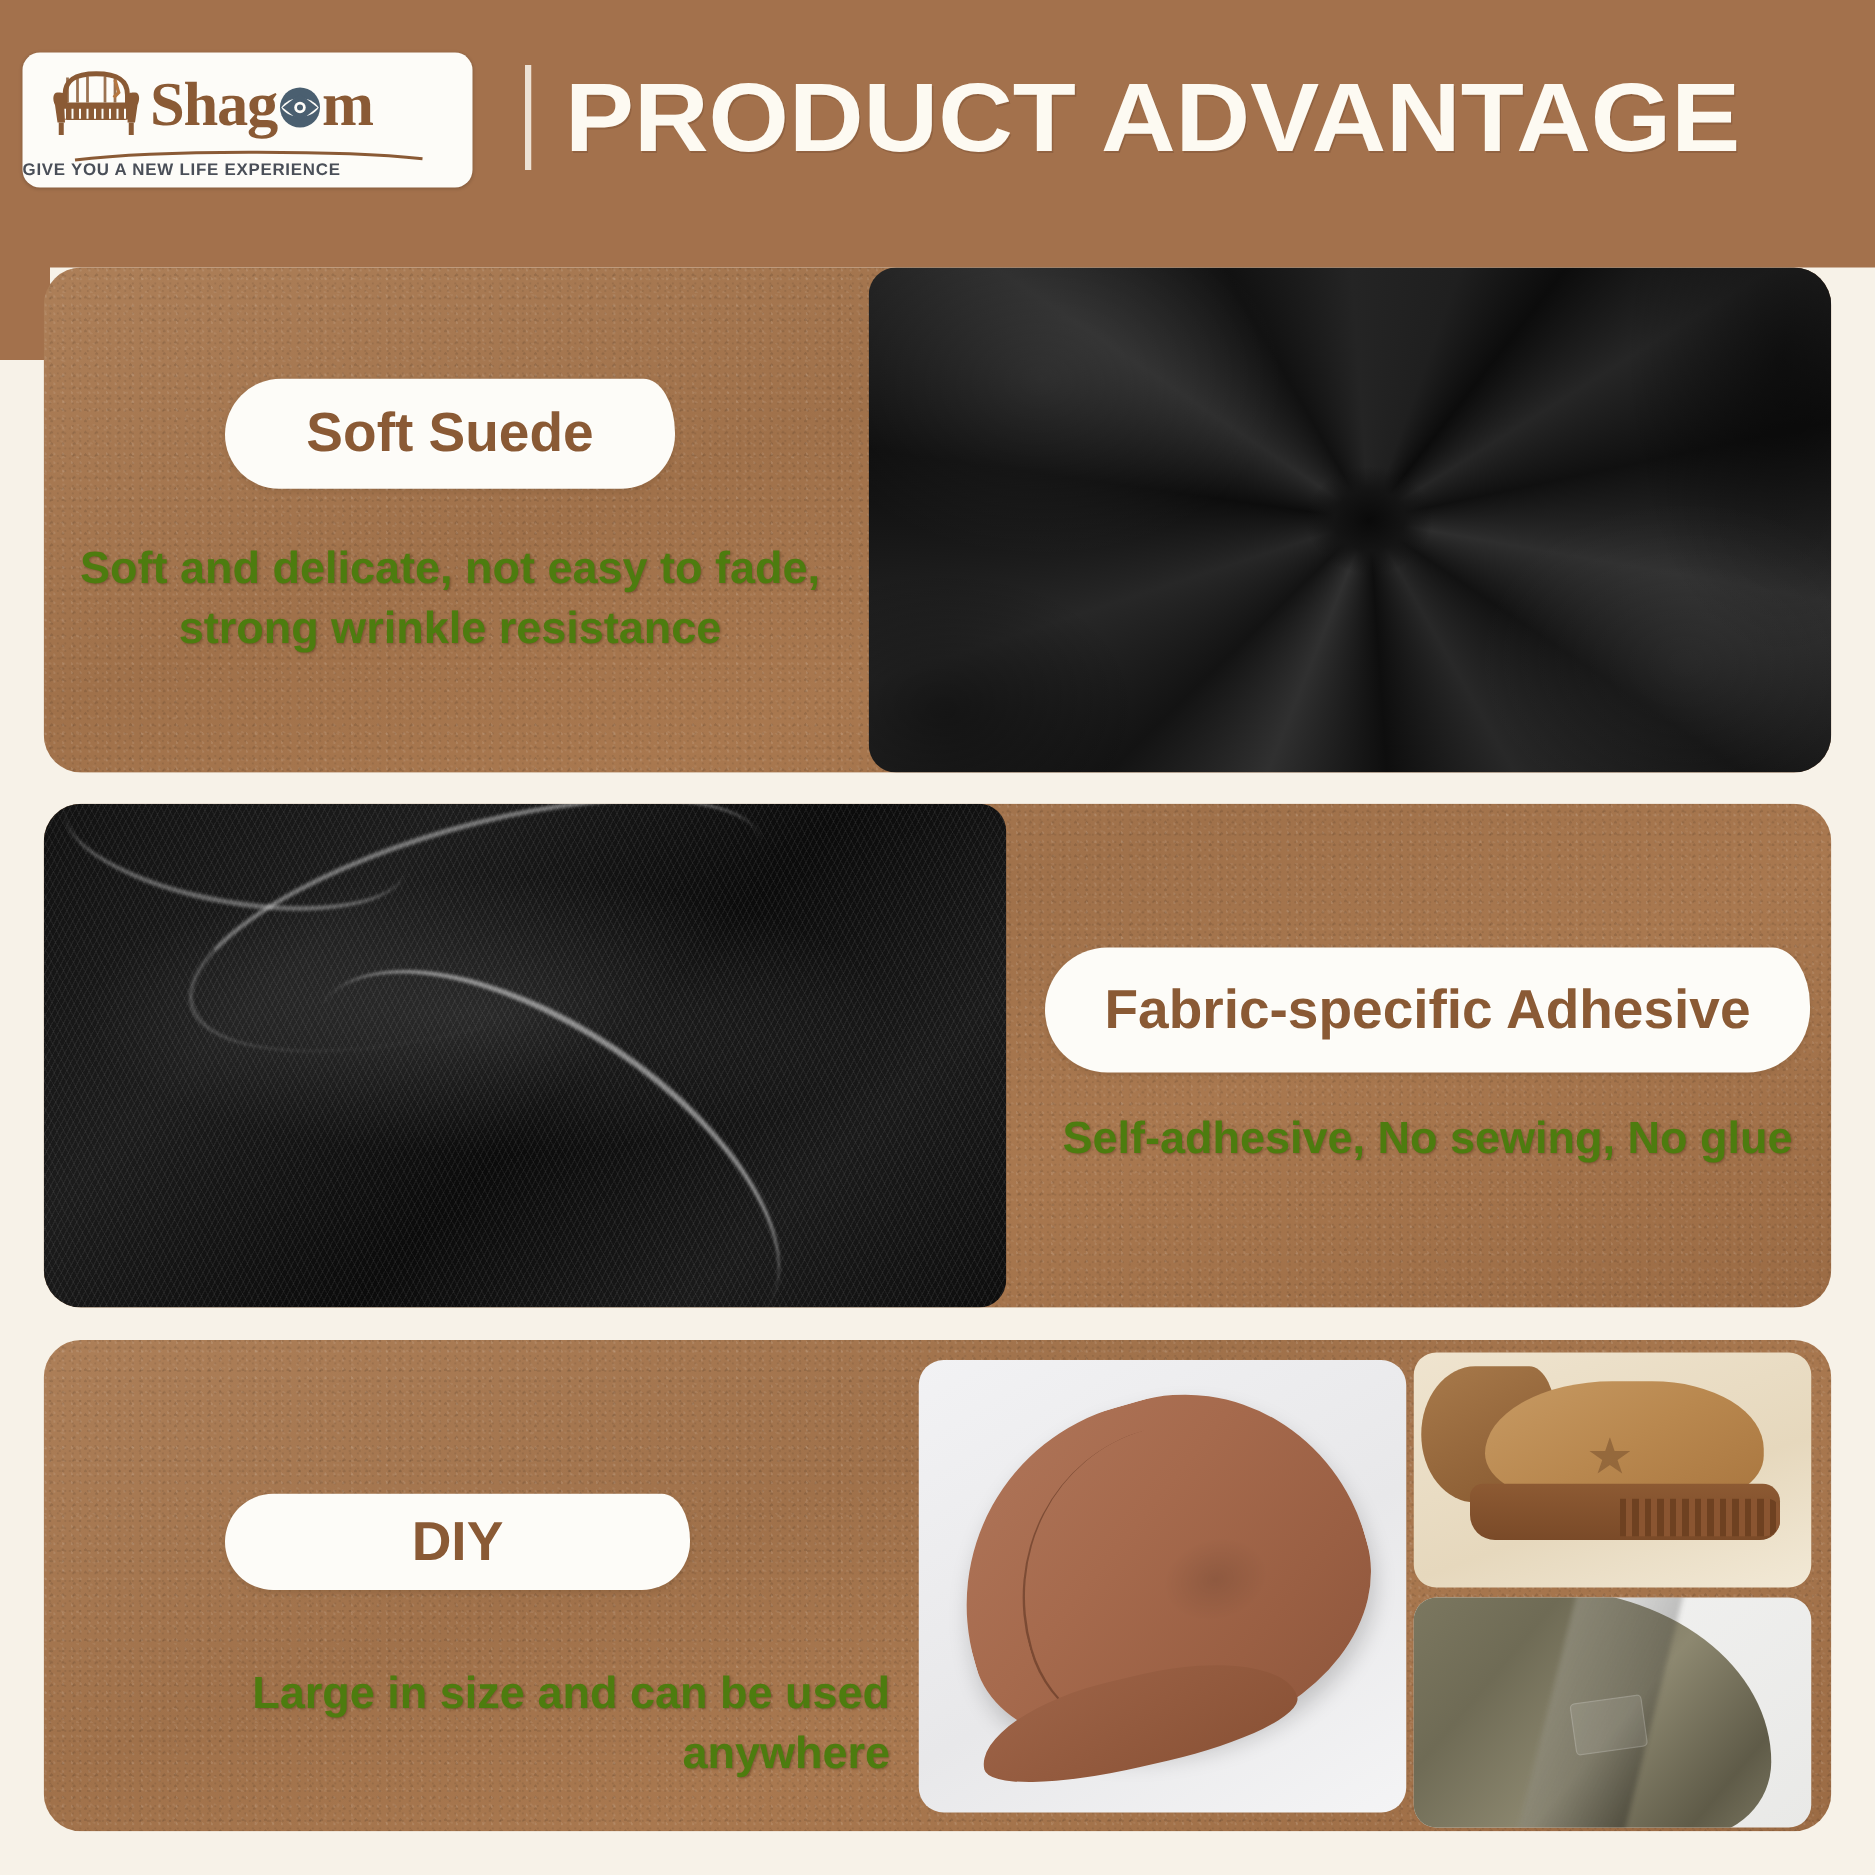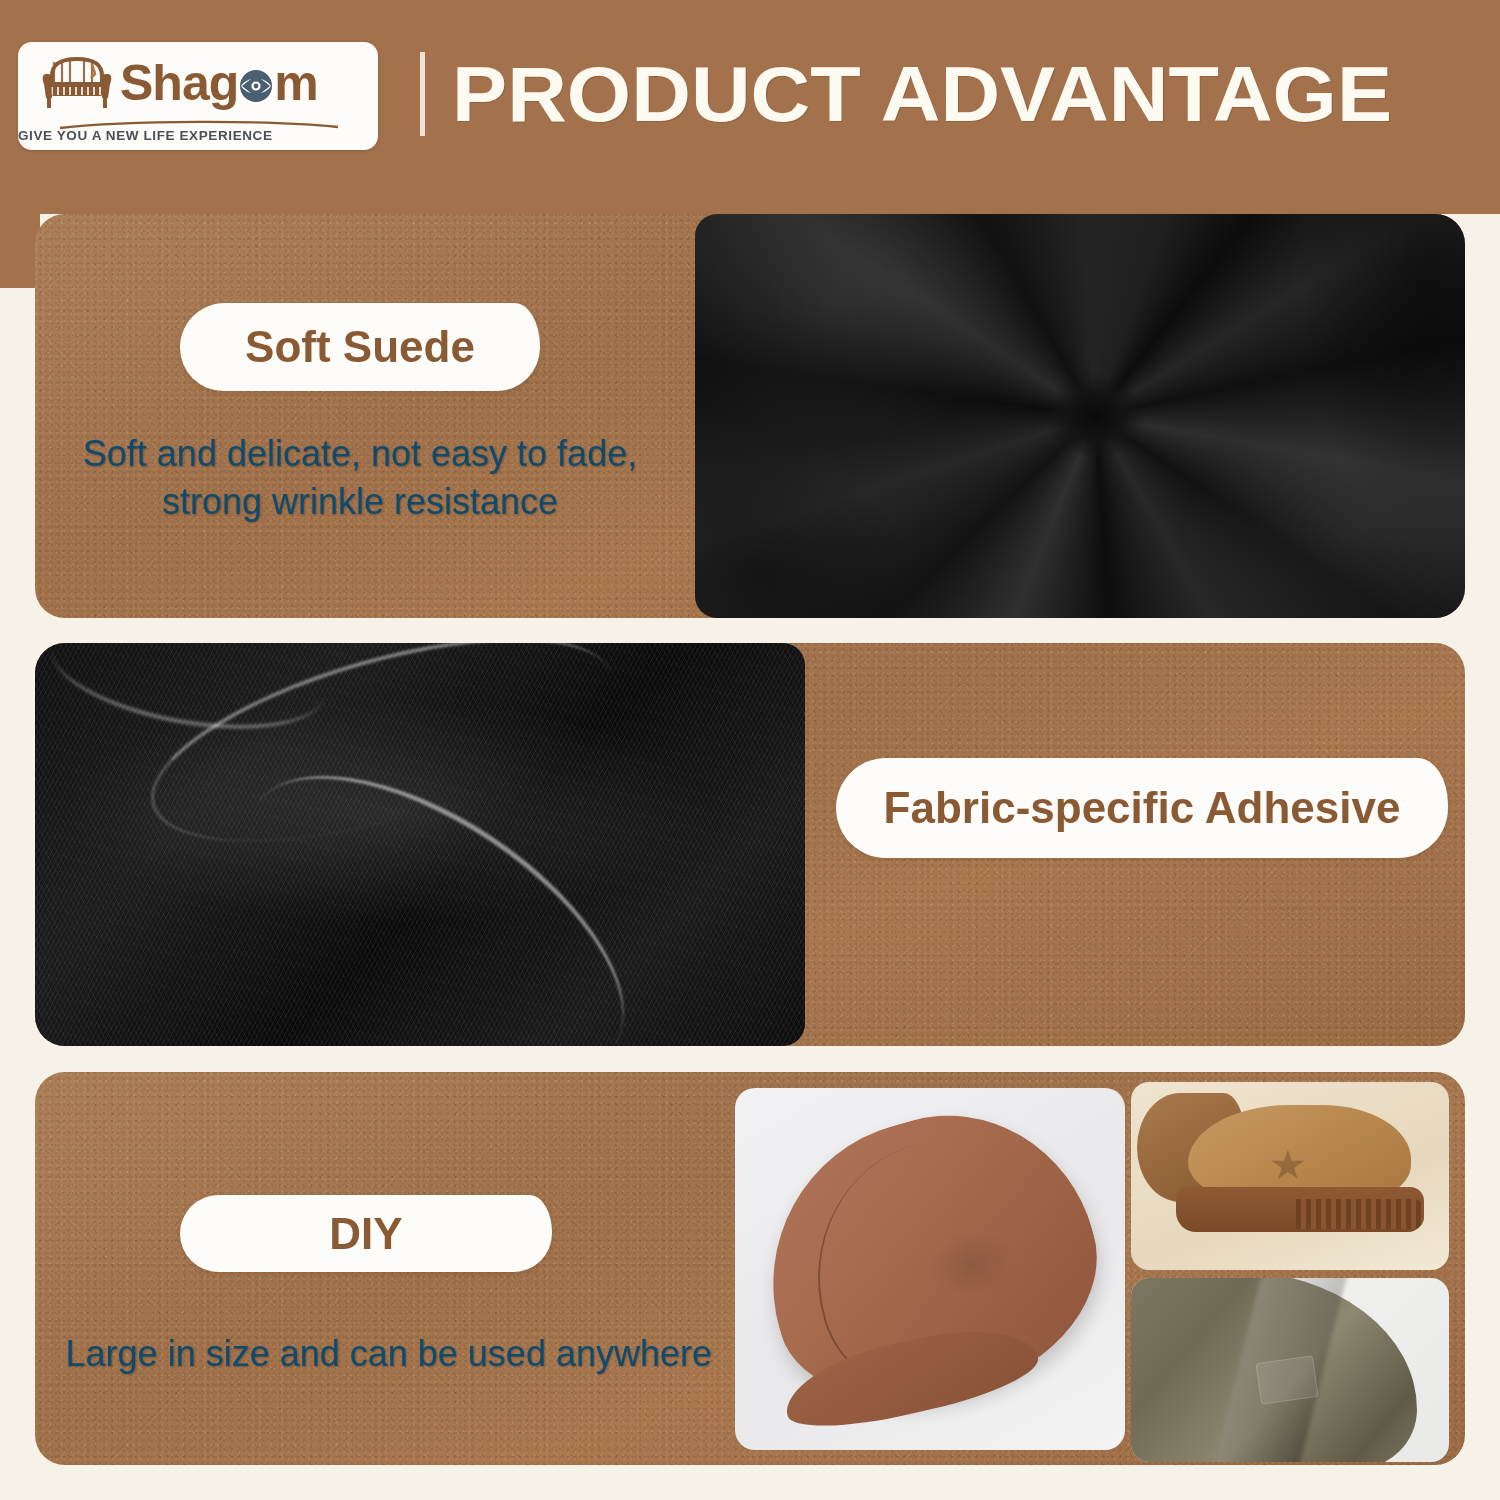--- a/index.html
+++ b/index.html
@@ -37,20 +37,21 @@
     background:#fdfcf8;
     border-radius:14px;
     box-shadow:0 1px 3px rgba(0,0,0,.18);
     overflow:hidden;
   }
   #logo-row {
     position:absolute; left:0; top:4px;
     width:360px; height:74px;
     display:flex; align-items:center; justify-content:flex-start;
     padding-left:22px;
+    font-family:Liberation Serif, serif;
   }
   #sofa-icon { width:74px; height:58px; flex:0 0 auto; }
   #logo-word {
     position:relative;
     font-size:50px; line-height:50px;
     font-weight:bold;
     color:#8a5a35;
     letter-spacing:-1px;
     margin-left:6px;
     white-space:nowrap;
@@ -303,22 +304,22 @@
   #pill-3 {
     left:180px; top:1195px; width:372px; height:77px;
     font-size:44px;
     border-radius:58px 34px 58px 58px / 58px 56px 58px 58px;
     text-align:center;
   }
 
   
   .desc {
     position:absolute;
-    color:#0c4a6e;
-    font-weight:normal;
+    color:#4d7c0f;
+    font-weight:bold;
     line-height:1.33;
     text-shadow:1px 1px 2px rgba(70,40,18,.40);
   }
   #desc-1 { left:60px;  top:430px;  width:600px; font-size:36px; text-align:center; }
   #desc-2 { left:830px; top:886px;  width:624px; font-size:36px; text-align:center; }
   #desc-3 { left:48px;  top:1330px; width:664px; font-size:36px; text-align:right; }
 </style>
 </head>
 <body>
 
@@ -365,20 +366,21 @@
   <div id="desc-1" class="desc">Soft and delicate, not easy to fade, strong wrinkle resistance</div>
 
   <div id="card-2" class="card suede">
     <div id="photo-fleece" class="photo">
       <div class="crease-a"></div>
       <div class="crease-b"></div>
       <div class="crease-c"></div>
     </div>
   </div>
   <div id="pill-2" class="pill">Fabric-specific Adhesive</div>
+  <div id="desc-2" class="desc">Self-adhesive, No sewing, No glue</div>
 
   <div id="card-3" class="card suede">
     <div id="photo-cap" class="photo">
       <div class="cap-body"></div>
       <div class="cap-seam"></div>
       <div class="cap-brim"></div>
     </div>
     <div id="photo-slipper" class="photo">
       <div class="shoe-back"></div>
       <div class="shoe-upper"></div>

